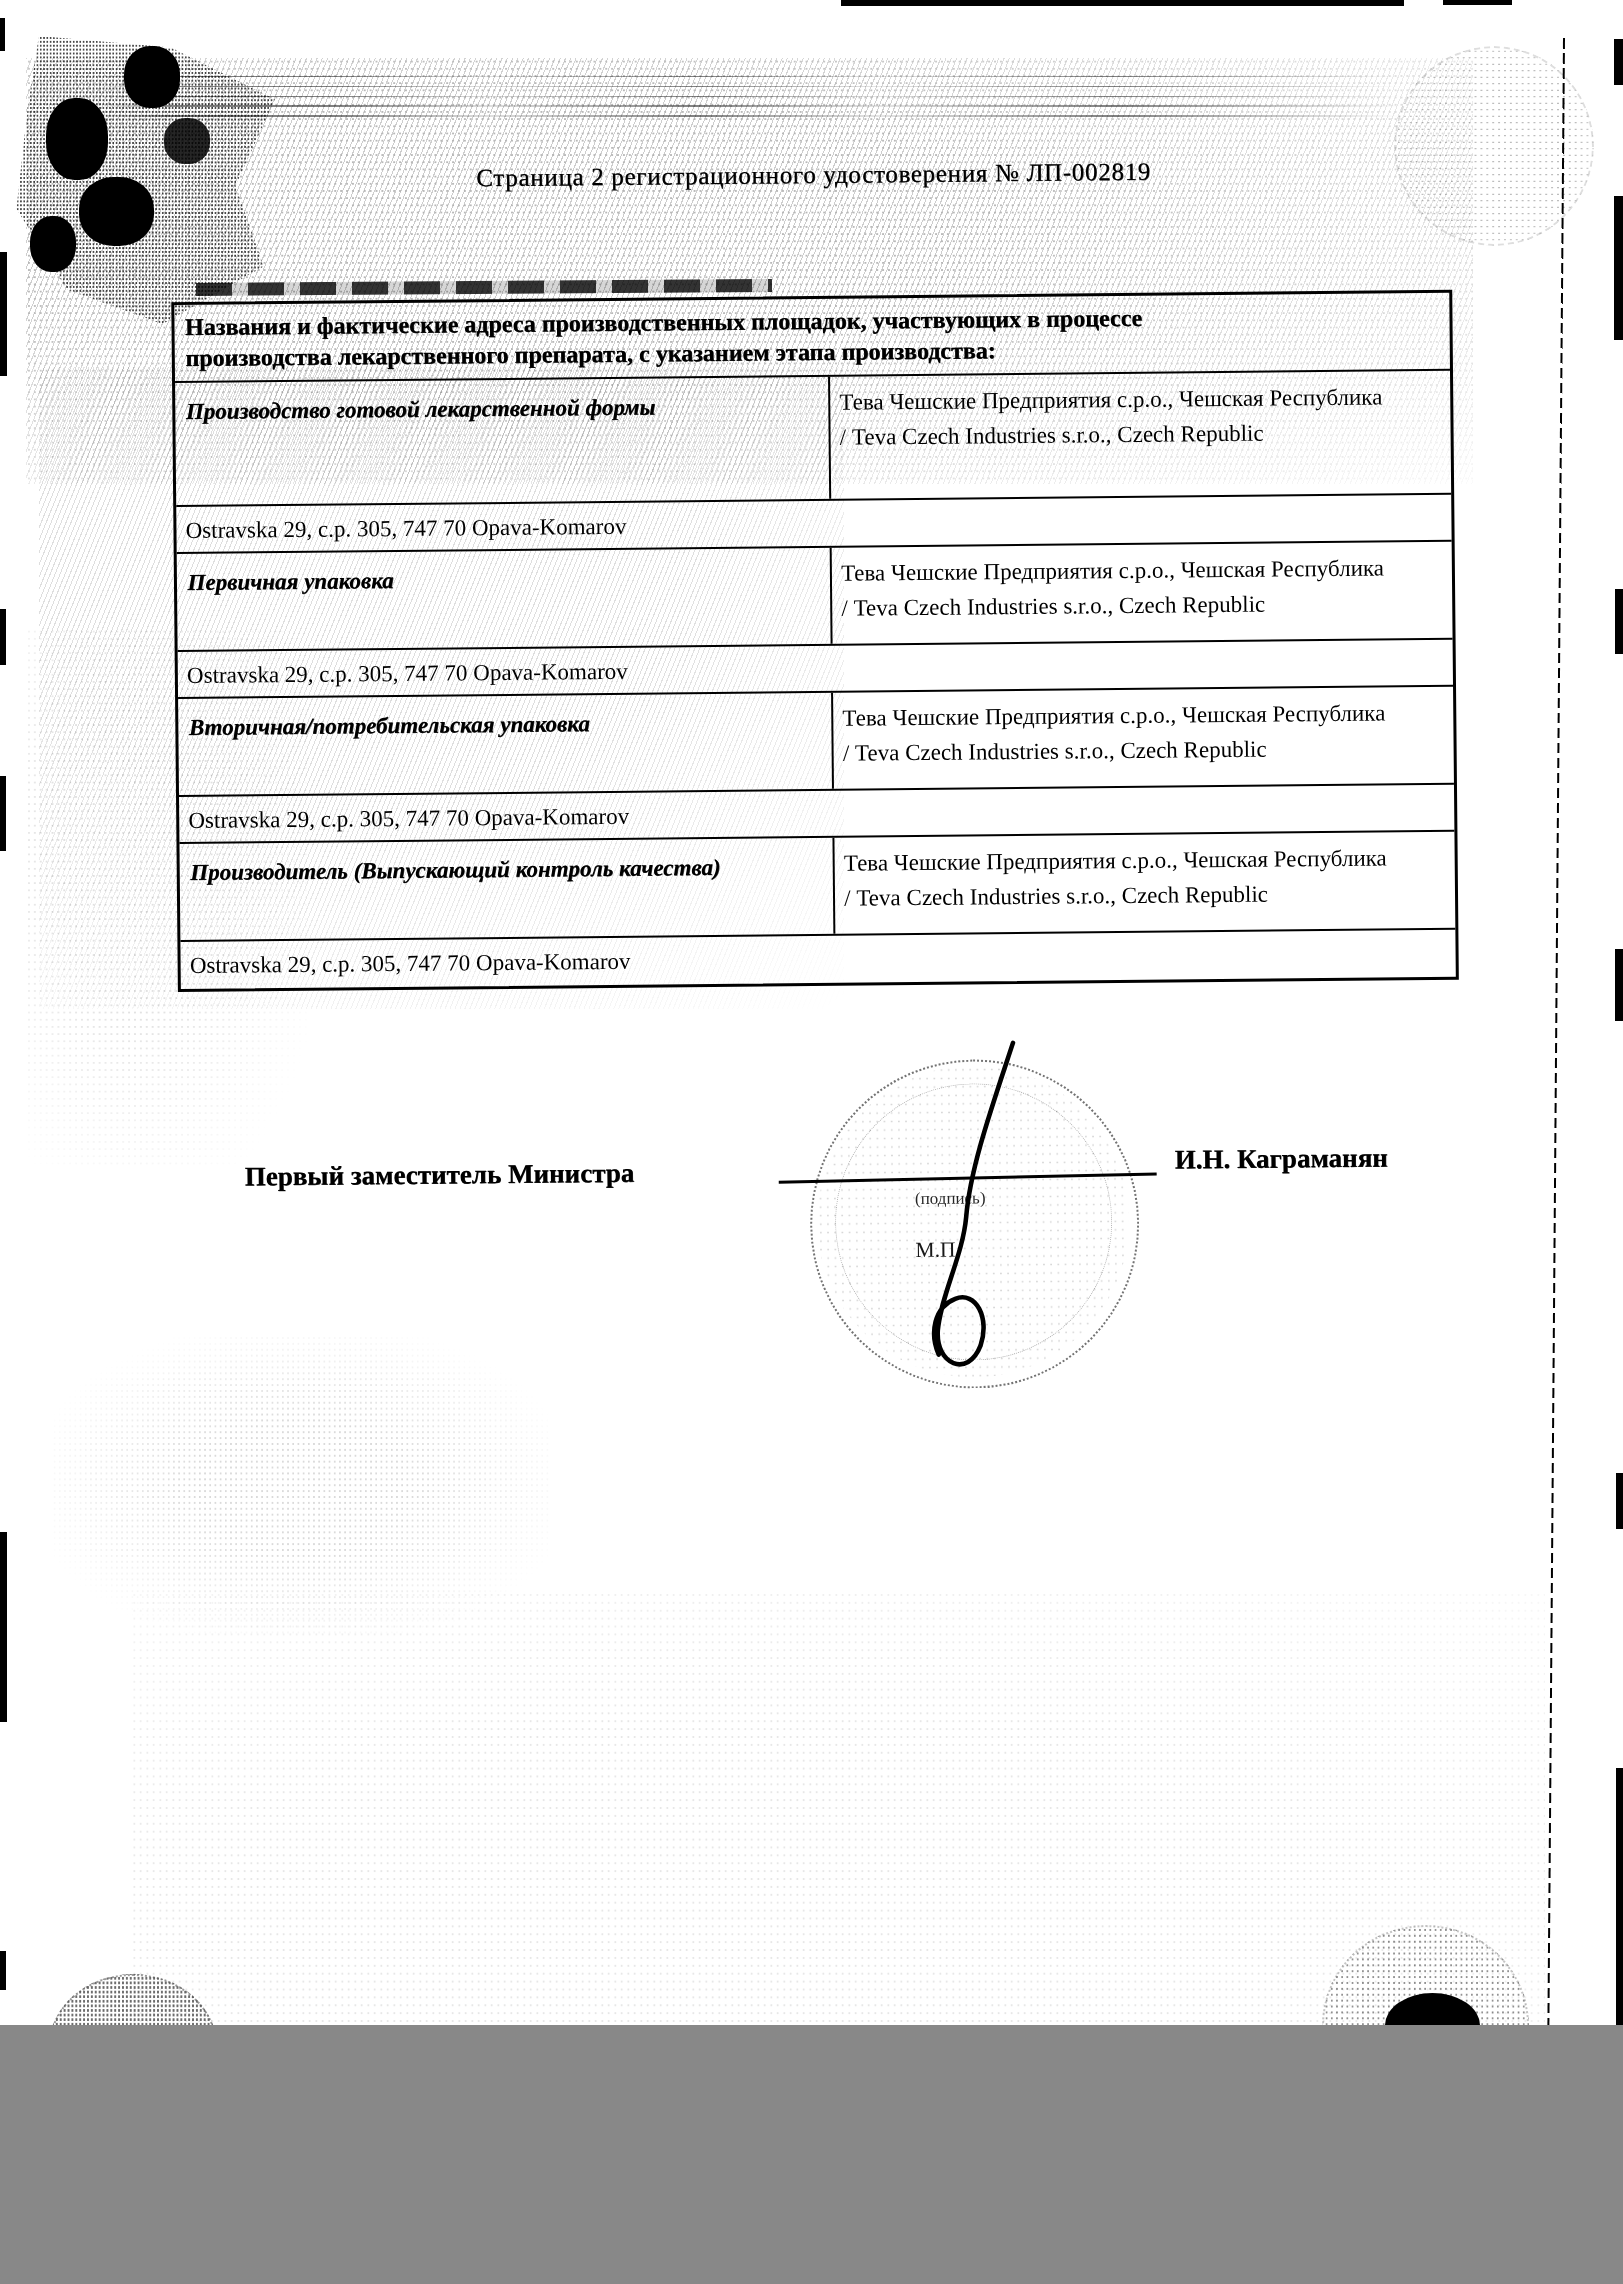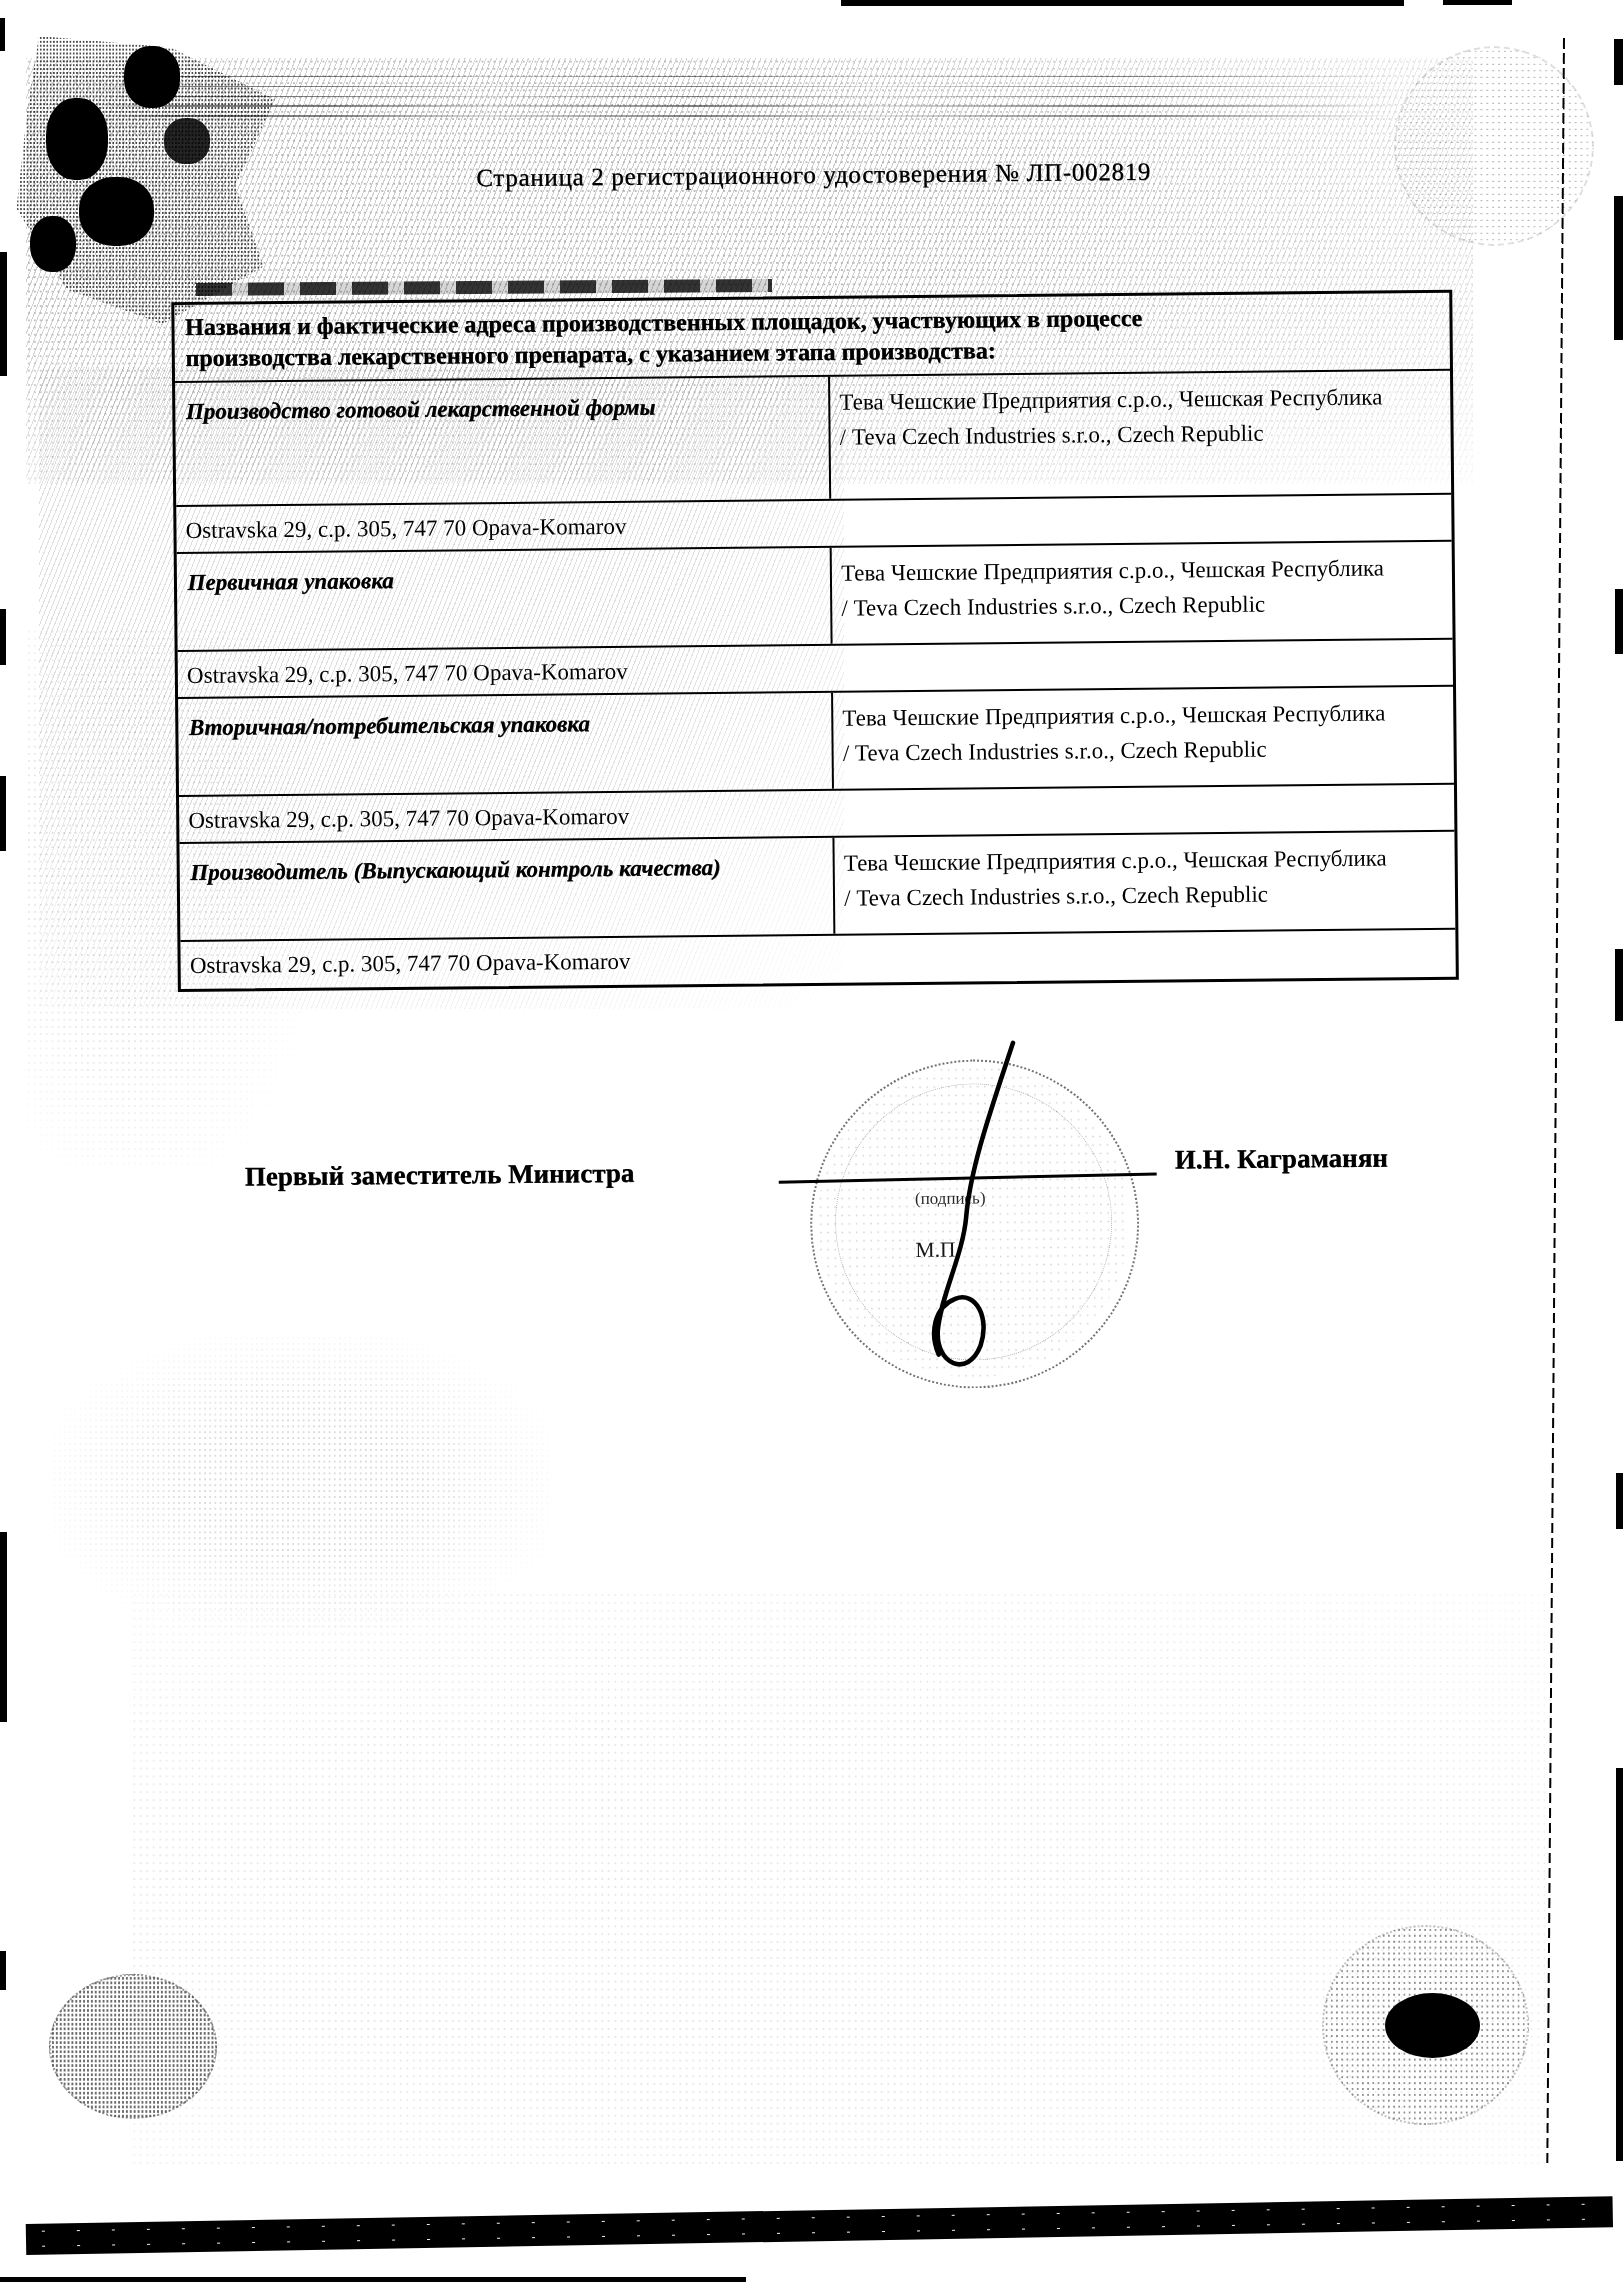--- a/index.html
+++ b/index.html
@@ -1,16 +1,16 @@
 <!DOCTYPE html>
 <html style="font-size:10.5px"><head>
 <meta charset="utf-8">
 <style>
   html,body{margin:0;padding:0;background:#888;}
-  .page{position:relative;width:1623px;height:2284px;background:#ffffff;overflow:hidden;
+  .page{position:relative;width:1623px;height:2025px;background:#ffffff;overflow:hidden;
         font-family:"Liberation Serif", serif;color:#000;}
   .abs{position:absolute;}
 
   
   .tilt{position:absolute;inset:0;transform:rotate(-0.55deg);transform-origin:812px 687px;z-index:2;}
 
   .doc-header{left:393px;top:161px;width:851px;text-align:center;font-size:25px;
               letter-spacing:0.7px;text-shadow:0.5px 0.3px 0 rgba(0,0,0,.75);}
 
   

